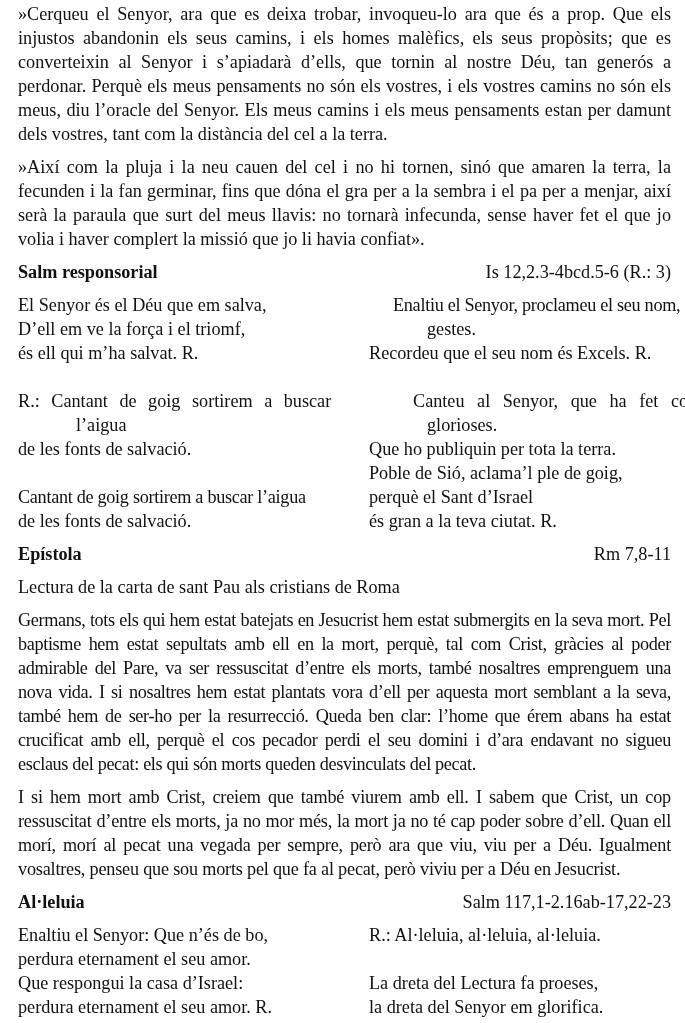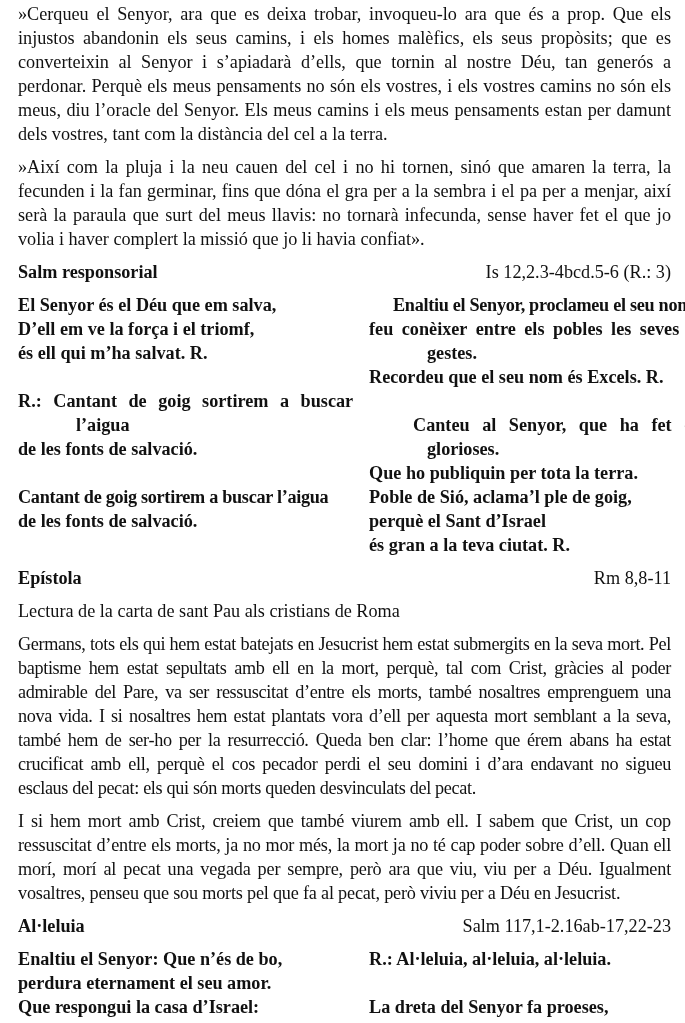--- a/index.html
+++ b/index.html
@@ -8,21 +8,21 @@
     font-family: "Liberation Serif", "DejaVu Serif", serif;
     color: #111111; font-size: 18.2px; line-height: 24px;
   }
   .page { position: absolute; left: 18px; top: 2px; width: 653px; }
   p.just { margin: 0; text-align: justify; text-align-last: left; }
   .gap { height: 9px; }
   .heading-row { display: flex; justify-content: space-between; align-items: center; height: 24px; }
   .heading { font-weight: bold; }
   .ref { text-align: right; }
   .cols { display: flex; justify-content: space-between; }
-  .col { width: 300px; font-weight: bold; }
+  .col { width: 300px; }
   .col.right { width: 302px; }
   .line { display: block; white-space: nowrap; }
   .cont { display: block; padding-left: 58px; }
   .blank { display: block; height: 24px; }
 </style>
 </head>
 <body>
 
 <div class="page">
 
@@ -48,40 +48,39 @@
         <span class="blank"></span>
         <span class="line" style="word-spacing:7px;text-align:right;">R.: Cantant de goig sortirem a buscar</span>
         <span class="cont">l’aigua</span>
         <span class="line">de les fonts de salvació.</span>
         <span class="blank"></span>
         <span class="line" style="letter-spacing:-0.3px;">Cantant de goig sortirem a buscar l’aigua</span>
         <span class="line">de les fonts de salvació.</span>
       </div>
       <div class="col right">
         <span class="line" style="letter-spacing:-0.3px;margin-left:24px;">Enaltiu el Senyor, proclameu el seu nom,</span>
-        <span class="line" style="word-spacing:4px;">feu conèixer entre els pobles les seves</span>
         <span class="cont">gestes.</span>
         <span class="line">Recordeu que el seu nom és Excels. R.</span>
         <span class="blank"></span>
         <span class="line" style="word-spacing:8px;margin-left:44px;">Canteu al Senyor, que ha fet coses</span>
         <span class="cont">glorioses.</span>
         <span class="line">Que ho publiquin per tota la terra.</span>
         <span class="line">Poble de Sió, aclama’l ple de goig,</span>
         <span class="line">perquè el Sant d’Israel</span>
         <span class="line">és gran a la teva ciutat. R.</span>
       </div>
     </div>
   </section>
 
   <div class="gap"></div>
 
   <section>
     <div class="heading-row">
       <span class="heading">Epístola</span>
-      <span class="ref">Rm 8,8-11</span>
+      <span class="ref">Rm 7,8-11</span>
     </div>
     <div class="gap"></div>
     <p class="just">Lectura de la carta de sant Pau als cristians de Roma</p>
     <div class="gap"></div>
     <p class="just" style="letter-spacing:-0.35px;">Germans, tots els qui hem estat batejats en Jesucrist hem estat submergits en la seva mort. Pel baptisme hem estat sepultats amb ell en la mort, perquè, tal com Crist, gràcies al poder admirable del Pare, va ser ressuscitat d’entre els morts, també nosaltres emprenguem una nova vida. I si nosaltres hem estat plantats vora d’ell per aquesta mort semblant a la seva, també hem de ser-ho per la resurrecció. Queda ben clar: l’home que érem abans ha estat crucificat amb ell, perquè el cos pecador perdi el seu domini i d’ara endavant no sigueu esclaus del pecat: els qui són morts queden desvinculats del pecat.</p>
     <div class="gap"></div>
     <p class="just" style="letter-spacing:-0.2px;">I si hem mort amb Crist, creiem que també viurem amb ell. I sabem que Crist, un cop ressuscitat d’entre els morts, ja no mor més, la mort ja no té cap poder sobre d’ell. Quan ell morí, morí al pecat una vegada per sempre, però ara que viu, viu per a Déu. Igualment vosaltres, penseu que sou morts pel que fa al pecat, però viviu per a Déu en Jesucrist.</p>
   </section>
 
   <div class="gap"></div>
@@ -95,20 +94,20 @@
     <div class="cols">
       <div class="col">
         <span class="line">Enaltiu el Senyor: Que n’és de bo,</span>
         <span class="line">perdura eternament el seu amor.</span>
         <span class="line">Que respongui la casa d’Israel:</span>
         <span class="line">perdura eternament el seu amor. R.</span>
       </div>
       <div class="col right">
         <span class="line">R.: Al·leluia, al·leluia, al·leluia.</span>
         <span class="blank"></span>
-        <span class="line">La dreta del Senyor fa proeses,</span>
+        <span class="line">La dreta del Lectura fa proeses,</span>
         <span class="line">la dreta del Senyor em glorifica.</span>
 
       </div>
     </div>
   </section>
 
 </div>
 
 </body></html>

